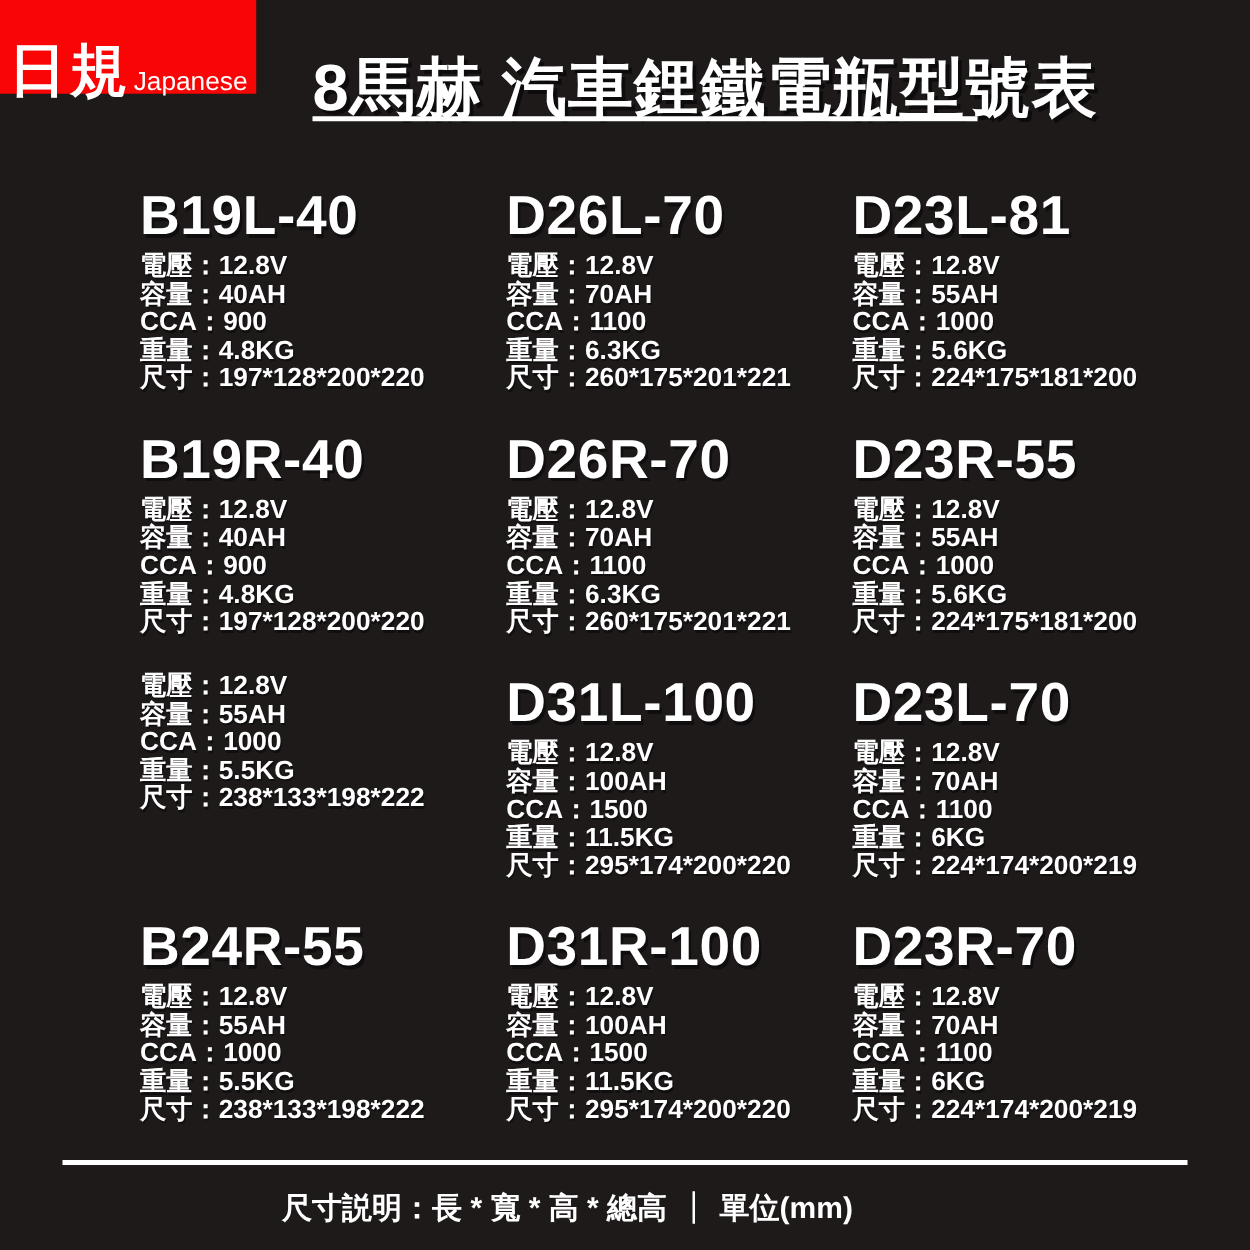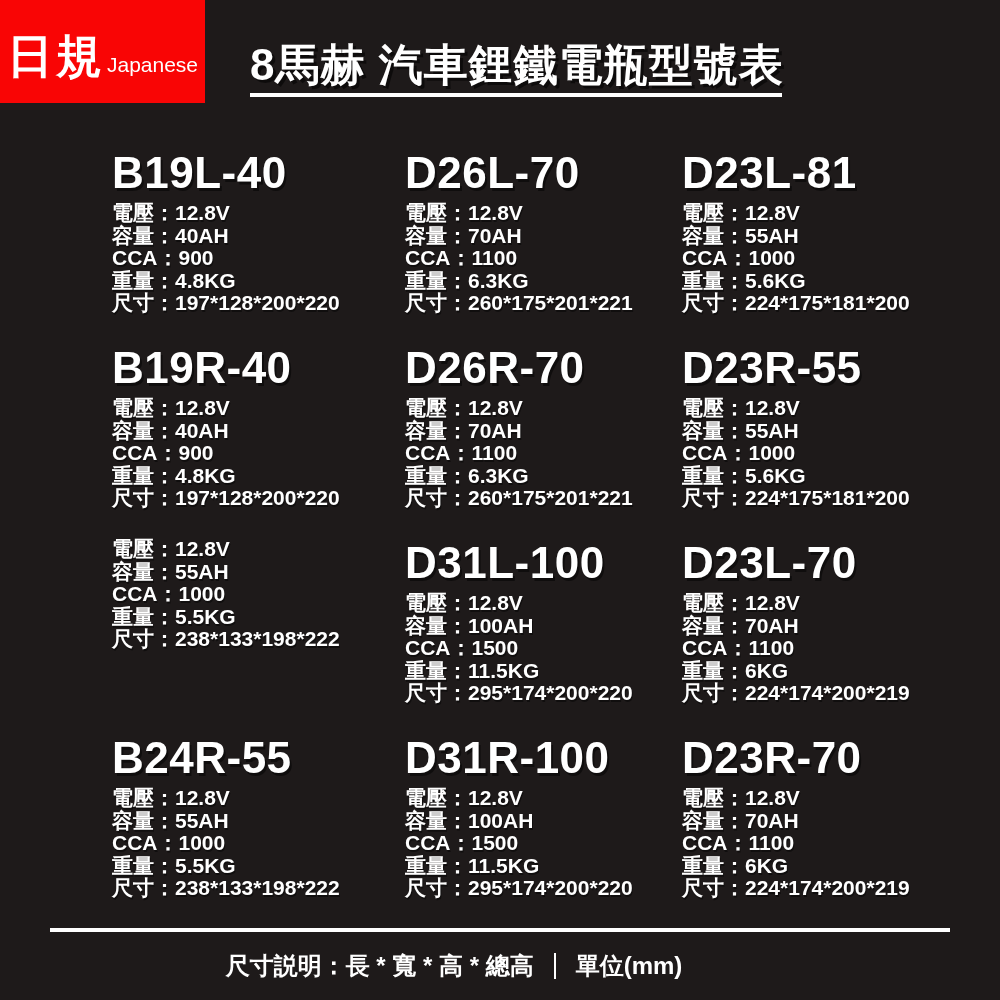--- a/index.html
+++ b/index.html
@@ -6,39 +6,39 @@
   body{
     width:1000px;height:1000px;
     background:#1e1a1a;
     color:#ffffff;
     font-family:"Liberation Sans","DejaVu Sans",sans-serif;
     position:relative;
     overflow:hidden;
   }
   
   .badge{
-    position:absolute;left:0;top:0;width:205px;height:103px;
+    position:absolute;left:0;top:0;width:205px;height:75px;
     background:#f90505;
     display:flex;align-items:baseline;justify-content:center;
     padding-top:0;box-sizing:border-box;
   }
   .badge-inner{
     display:flex;align-items:baseline;margin-top:33px;
   }
   .badge-title{
     font-size:46px;font-weight:bold;letter-spacing:3px;line-height:1;
   }
   .badge-sub{
     font-size:21px;font-weight:normal;margin-left:2px;line-height:1;
   }
   
   .page-title{
     position:absolute;left:250px;top:36px;width:532px;
     text-align:center;
-    font-size:44px;font-weight:bold;letter-spacing:1px;
+    font-size:52px;font-weight:bold;letter-spacing:1px;
     white-space:nowrap;
     text-shadow:3px 3px 0 rgba(0,0,0,0.55);
   }
   .title-underline{
     position:absolute;left:250px;top:93px;width:532px;height:4px;
     background:#ffffff;
   }
   
   .grid{
     position:absolute;left:112px;top:148px;

